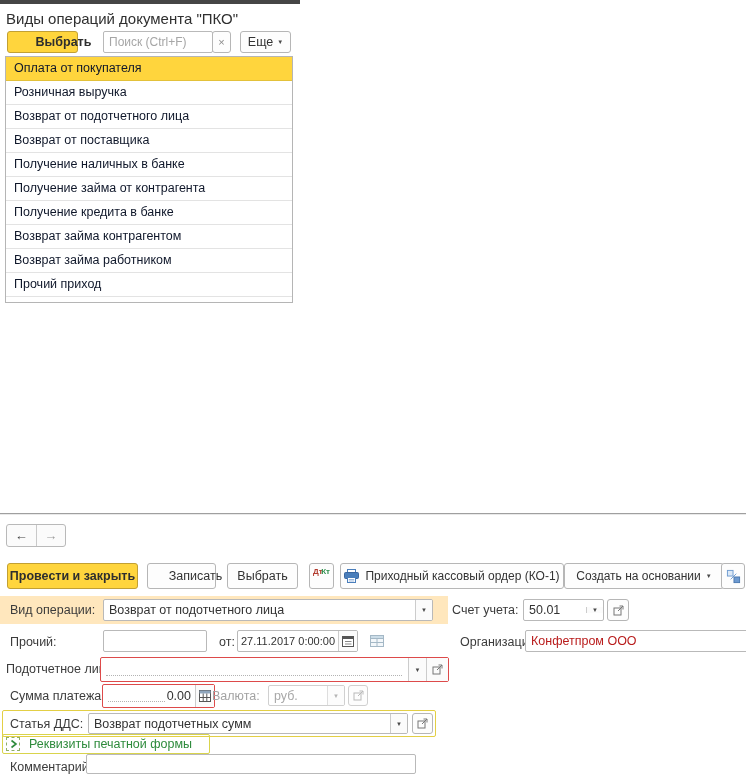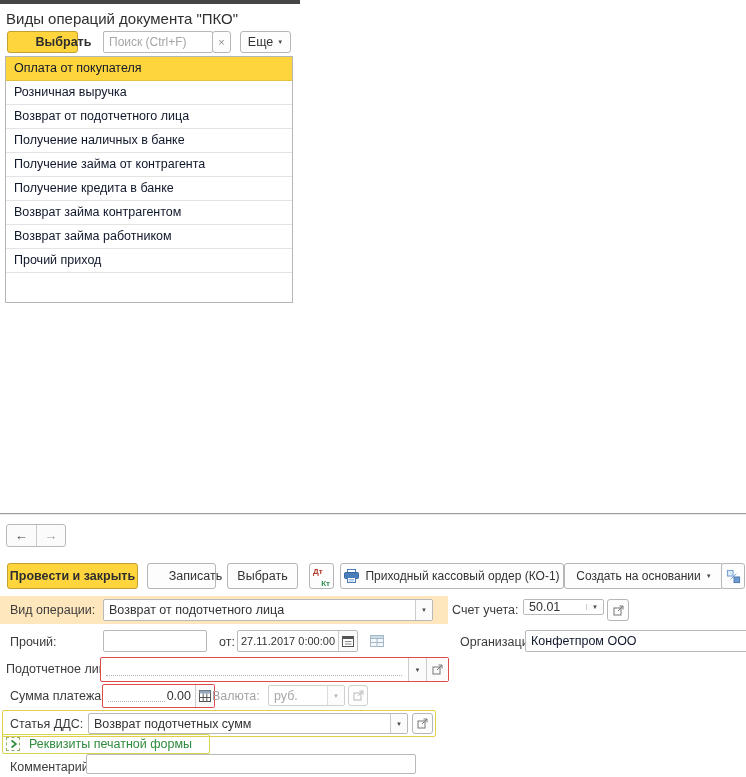--- a/index.html
+++ b/index.html
@@ -6,21 +6,21 @@
   html,body { width:746px; height:777px; background:#fff; overflow:hidden;
     font-family:"Liberation Sans", sans-serif; position:relative; }
   .abs { position:absolute; }
   .label { position:absolute; font-size:12.5px; color:#3b3b3b; white-space:nowrap; line-height:14px; }
   .label.dim { color:#a3a3a3; }
   .btn { position:absolute; display:flex; align-items:center; justify-content:center; gap:6px;
     border:1px solid #b6b6b6; background:#fdfdfd; border-radius:3px;
     font-size:12.5px; color:#333; cursor:default; white-space:nowrap; }
   .btn.yellow { background:#ffd53d; border-color:#c2a033; font-weight:bold; color:#2e2e2e; }
   .txt-input { position:absolute; border:1px solid #b9b9b9; border-radius:2px; background:#fff;
-    font-family:inherit; font-size:12.5px; color:#0f172a; padding:0 5px; outline:none; }
+    font-family:inherit; font-size:12.5px; color:#b91c1c; padding:0 5px; outline:none; }
   .txt-input::placeholder { color:#a6a6a6; }
   .combo { position:absolute; display:flex; align-items:stretch; border:1px solid #b9b9b9;
     border-radius:2px; background:#fff; overflow:hidden; }
   .combo .val { flex:1; display:flex; align-items:center; padding-left:5px;
     font-size:12.5px; color:#333; white-space:nowrap; overflow:hidden; }
   .combo .arrow-seg { width:17px; display:flex; align-items:center; justify-content:center;
     border-left:1px solid #cccccc; font-size:6px; color:#4a4a4a; background:#fbfbfb; }
   .combo.disabled { border-color:#d0d0d0; }
   .combo.disabled .val { color:#a8a8a8; }
   .combo.disabled .arrow-seg { color:#b5b5b5; border-left-color:#dedede; background:#fcfcfc; }
@@ -39,21 +39,21 @@
   .group .seg { display:flex; align-items:center; justify-content:center; border-left:1px solid #cccccc; background:#fbfbfb; }
   .red-frame { border:1px solid #dd4a4a; }
   .ylw-box { position:absolute; border:1px solid #e3cf45; border-radius:2px; }
   .grn-box { position:absolute; border:1px solid #d9d44c; border-radius:2px; display:flex; align-items:center; }
   .nav-group { position:absolute; left:6px; top:524px; width:60px; height:23px; display:flex;
     border:1px solid #b9b9b9; border-radius:3px; background:#fbfbfb; overflow:hidden; }
   .nav-group .half { flex:1; display:flex; align-items:center; justify-content:center; font-size:13px; }
   .nav-group .half + .half { border-left:1px solid #c9c9c9; }
   .dtkt { position:relative; width:25px; height:26px; }
   .dtkt .dt { position:absolute; left:3px; top:3px; font-size:8px; font-weight:bold; color:#b23b2e; }
-  .dtkt .kt { position:absolute; right:3px; bottom:0; font-size:8px; font-weight:bold; color:#2f8f4e; }
+  .dtkt .kt { position:absolute; right:3px; bottom:12px; font-size:8px; font-weight:bold; color:#2f8f4e; }
 </style>
 </head>
 <body>
 
 <section>
   <div class="abs" style="left:0;top:0;width:300px;height:4px;background:#454545;"></div>
 
   <div class="abs" style="left:6px;top:10px;font-size:15px;color:#2f2f2f;">Виды операций документа "ПКО"</div>
 
   <button class="btn yellow" style="left:7px;top:31px;width:71px;height:22px;padding-left:42px;">Выбрать</button>
@@ -66,20 +66,21 @@
 
   <button class="btn" style="left:240px;top:31px;width:51px;height:22px;gap:4px;">
     <span>Еще</span>
     <span style="font-size:6px;color:#4a4a4a;">▼</span>
   </button>
 
   <div class="list">
     <div class="row sel">Оплата от покупателя</div>
     <div class="row">Розничная выручка</div>
     <div class="row">Возврат от подотчетного лица</div>
+    <div class="row">Возврат от поставщика</div>
     <div class="row">Получение наличных в банке</div>
     <div class="row">Получение займа от контрагента</div>
     <div class="row">Получение кредита в банке</div>
     <div class="row">Возврат займа контрагентом</div>
     <div class="row">Возврат займа работником</div>
     <div class="row">Прочий приход</div>
   </div>
 </section>
 
 <section>
@@ -134,21 +135,21 @@
   </button>
 
   <div class="abs" style="left:0;top:596px;width:448px;height:28px;background:#ffe7bd;"></div>
   <div class="label" style="left:10px;top:603px;">Вид операции:</div>
   <div class="combo" style="left:103px;top:599px;width:330px;height:22px;">
     <span class="val">Возврат от подотчетного лица</span>
     <span class="arrow-seg">▼</span>
   </div>
 
   <div class="label" style="left:452px;top:603px;">Счет учета:</div>
-  <div class="combo" style="left:523px;top:599px;width:81px;height:16px;align-items:center;">
+  <div class="combo" style="left:523px;top:599px;width:81px;height:22px;align-items:center;">
     <span class="val">50.01</span>
     <span class="arrow-seg">▼</span>
   </div>
   <button class="icon-btn" style="left:607px;top:599px;width:22px;height:22px;">
     <span style="display:flex;">
       <svg width="11" height="11" viewBox="0 0 11 11">
         <rect x="1" y="3" width="7" height="7" fill="none" stroke="#777"></rect>
         <path d="M5 6 L10 1 M10 1 H6.5 M10 1 V4.5" stroke="#777" fill="none"></path>
       </svg>
     </span>

